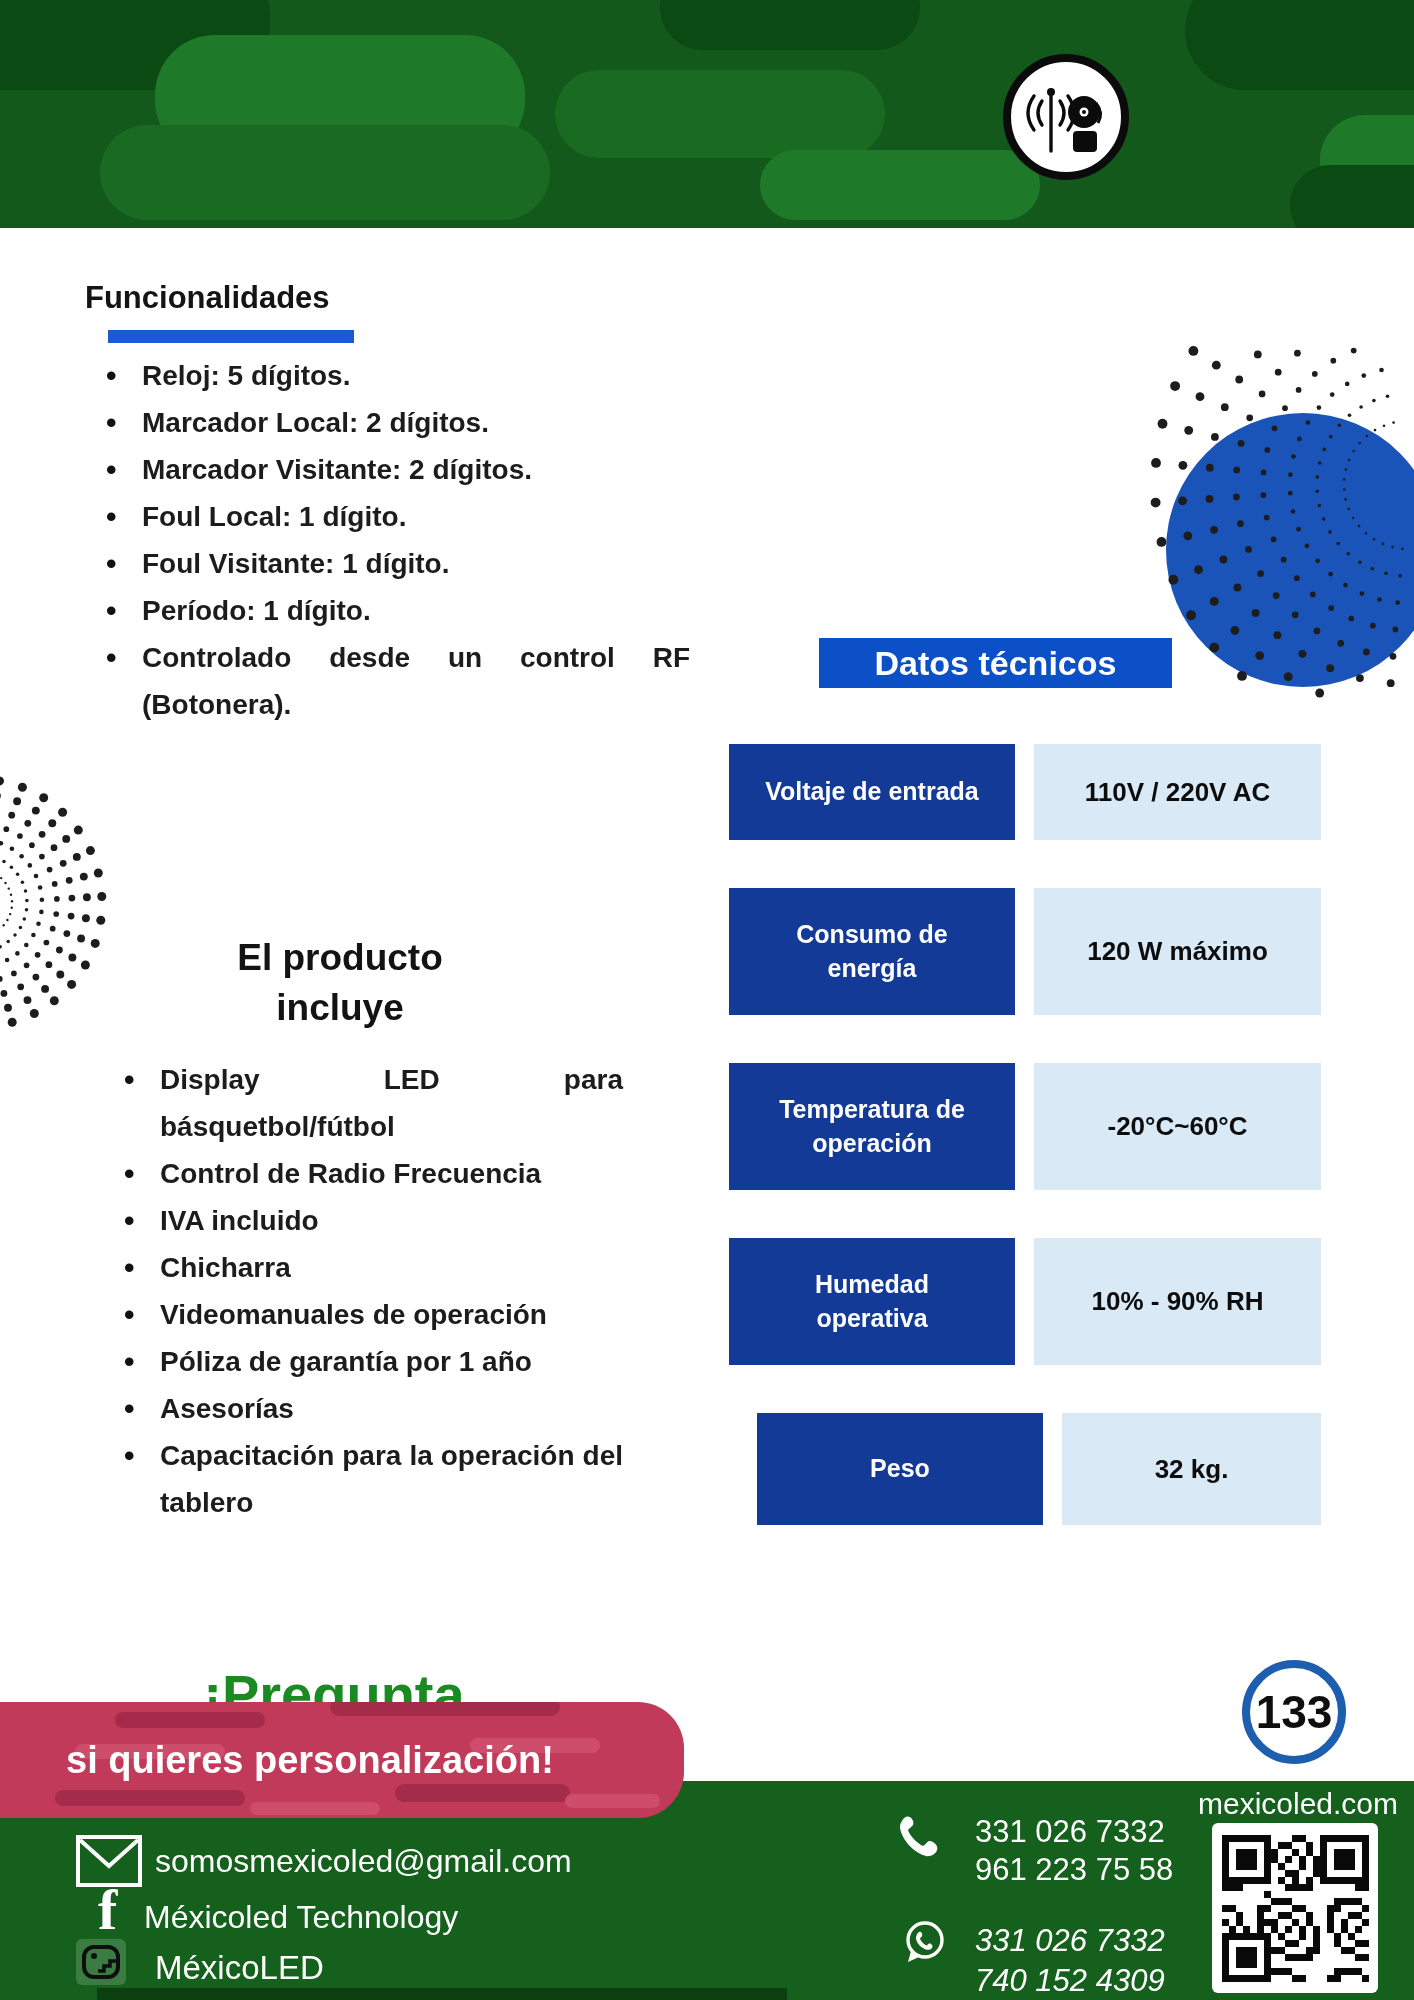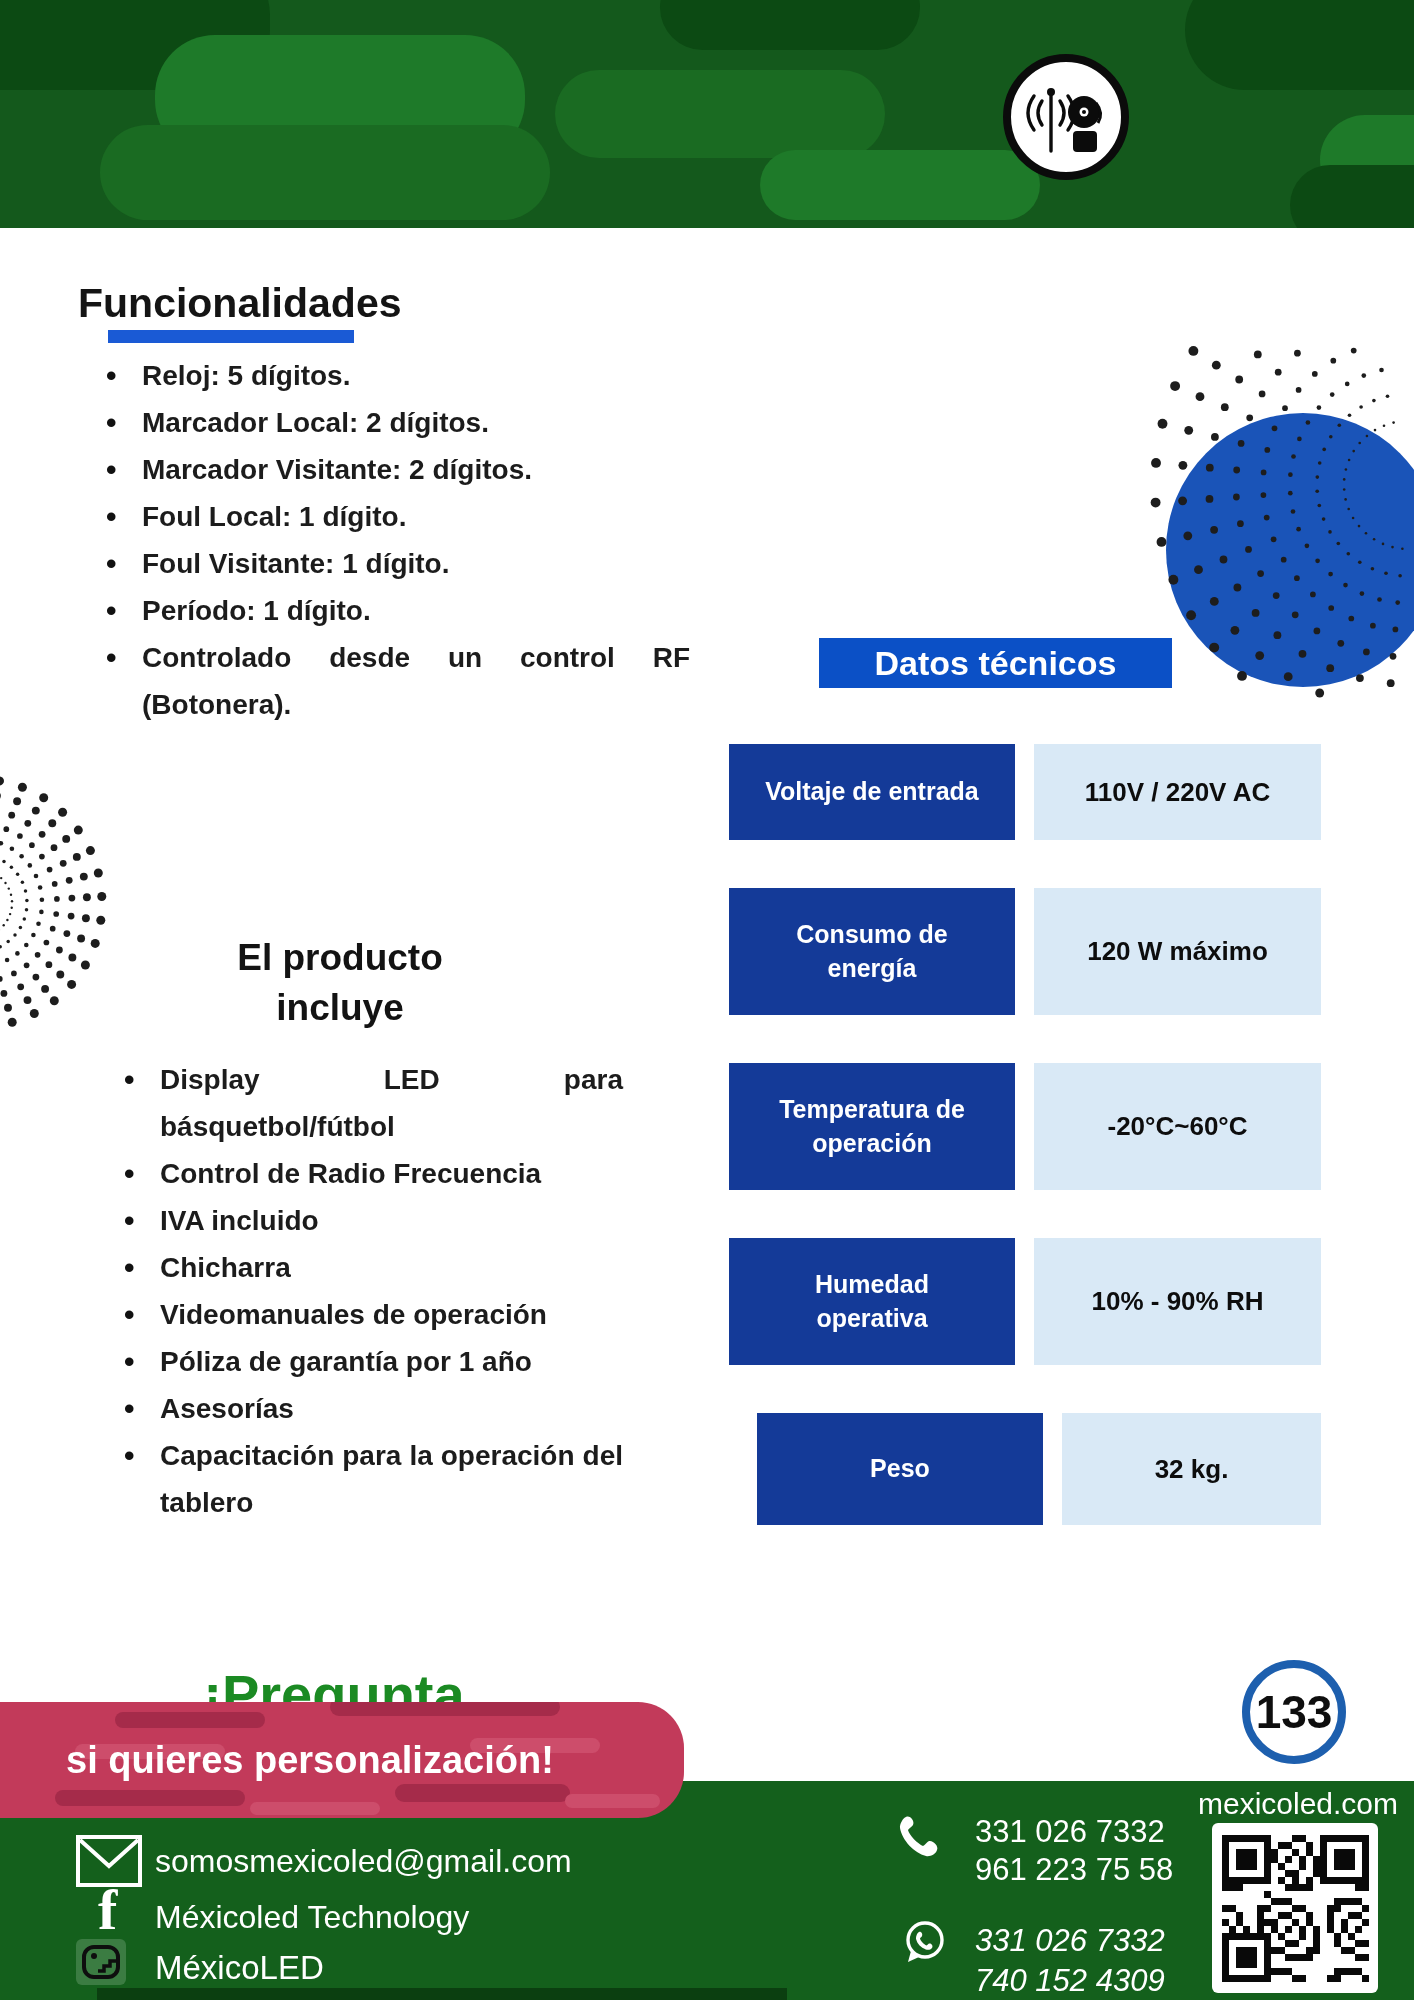--- a/index.html
+++ b/index.html
@@ -11,21 +11,21 @@
   .blob{position:absolute;border-radius:60px;}
   .blob.dark{background:#0c4a13;}
   .blob.light{background:#1e7a29;}
   .blob.mid{background:#1a6b22;}
 
   .header-badge{left:1003px;top:54px;width:126px;height:126px;background:#ffffff;
     border:8px solid #0b0b0b;border-radius:50%;box-sizing:border-box;z-index:2;
     display:flex;align-items:center;justify-content:center;}
 
   
-  .func-title{left:78px;top:280px;font-size:41px;font-weight:800;color:#141414;letter-spacing:0px;z-index:2;}
+  .func-title{left:85px;top:280px;font-size:31px;font-weight:800;color:#141414;letter-spacing:0px;z-index:2;}
   .func-underline{left:108px;top:330px;width:246px;height:13px;background:#1a5ad5;z-index:2;}
   ul.bullets{list-style:none;margin:0;padding:0;z-index:2;font-weight:bold;}
   ul.bullets li{position:relative;padding-left:42px;font-size:28px;color:#1c1c1c;
     line-height:47px;text-align:justify;text-align-last:left;}
   ul.bullets li::before{content:"•";position:absolute;left:6px;top:0;font-size:30px;color:#111;}
   ul.bullets li.forced{white-space:pre-line;text-align-last:justify;}
   .func-list{left:100px;top:352px;width:590px;}
 
   
   .big-blue-circle{left:1166px;top:413px;width:274px;height:274px;border-radius:50%;background:#1a54b8;z-index:1;}
@@ -635,21 +635,21 @@
         </svg>
     </div>
 
     <svg style="position:absolute;left:76px;top:54px;" width="66" height="52" viewBox="0 0 66 52">
       <rect x="2" y="2" width="62" height="48" fill="none" stroke="#ffffff" stroke-width="4"></rect>
       <path d="M4 5 L33 31 L62 5" fill="none" stroke="#ffffff" stroke-width="4"></path>
     </svg>
     <div class="contact-row-text" style="left:155px;top:62px;">somosmexicoled@gmail.com</div>
 
     <div class="fb-glyph">f</div>
-    <div class="contact-row-text" style="left:155px;top:118px;">Méxicoled Technology</div>
+    <div class="contact-row-text" style="left:144px;top:118px;">Méxicoled Technology</div>
 
     <div class="social-chip">
       <svg width="40" height="36" viewBox="0 0 40 36">
         <rect x="3" y="3" width="34" height="30" rx="10" fill="none" stroke="#0e0e0e" stroke-width="4"></rect>
         <circle cx="13" cy="12" r="3" fill="#0e0e0e"></circle>
         <path d="M17 27 h6 v-5 h6 v-5 h6" fill="none" stroke="#0e0e0e" stroke-width="3.5"></path>
       </svg>
     </div>
     <div class="contact-row-text" style="left:155px;top:168px;font-size:33px;">MéxicoLED</div>
 

